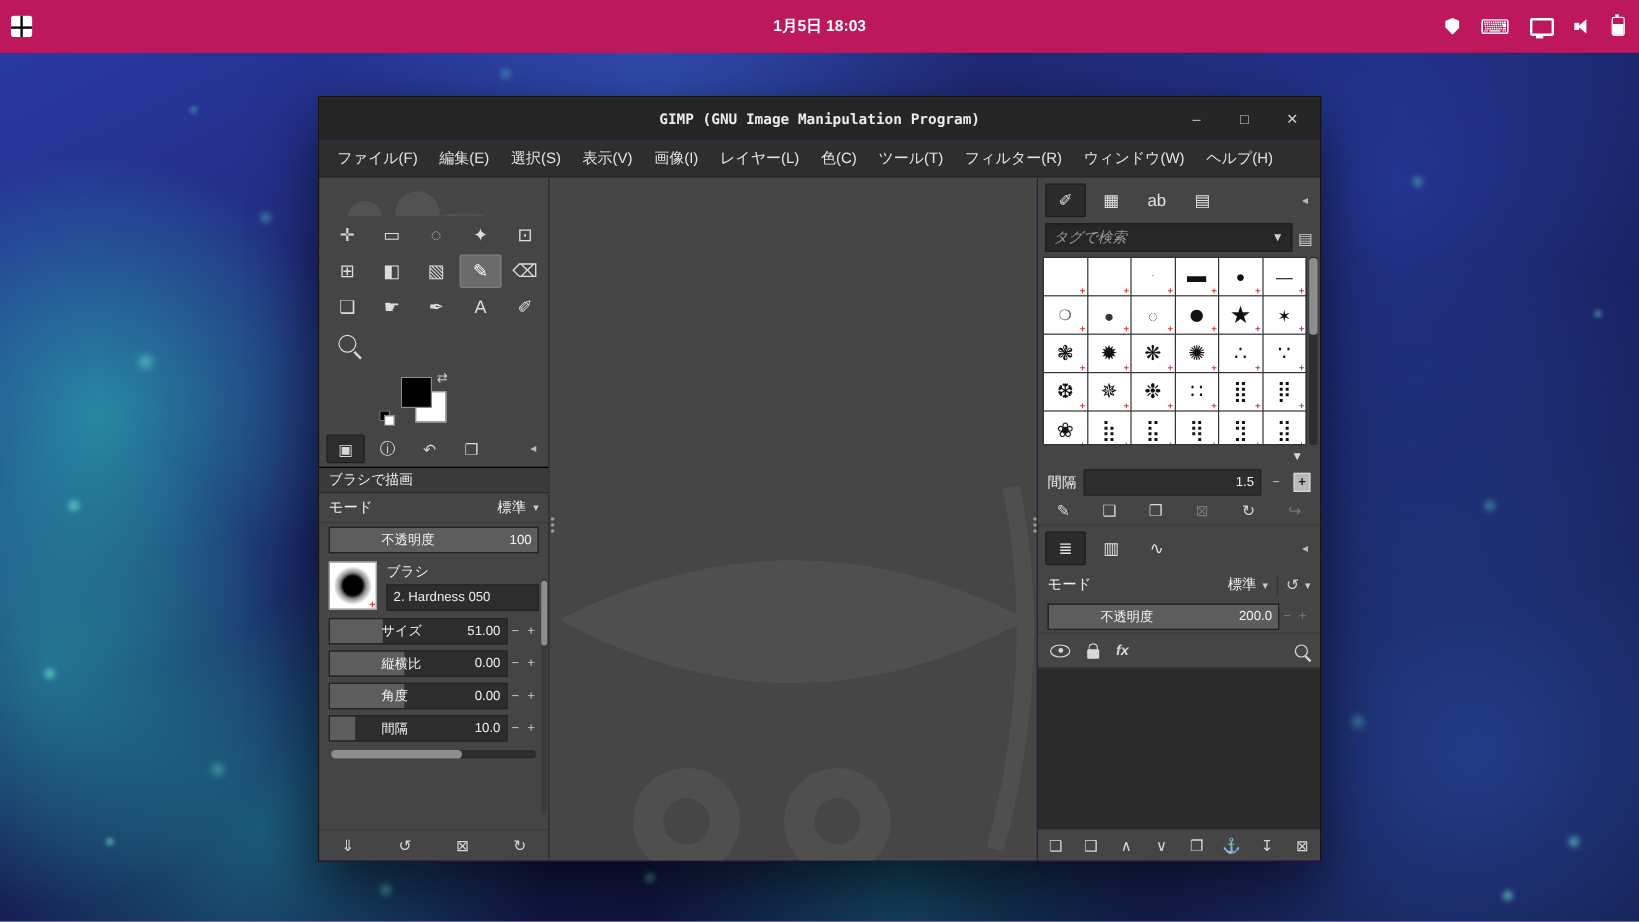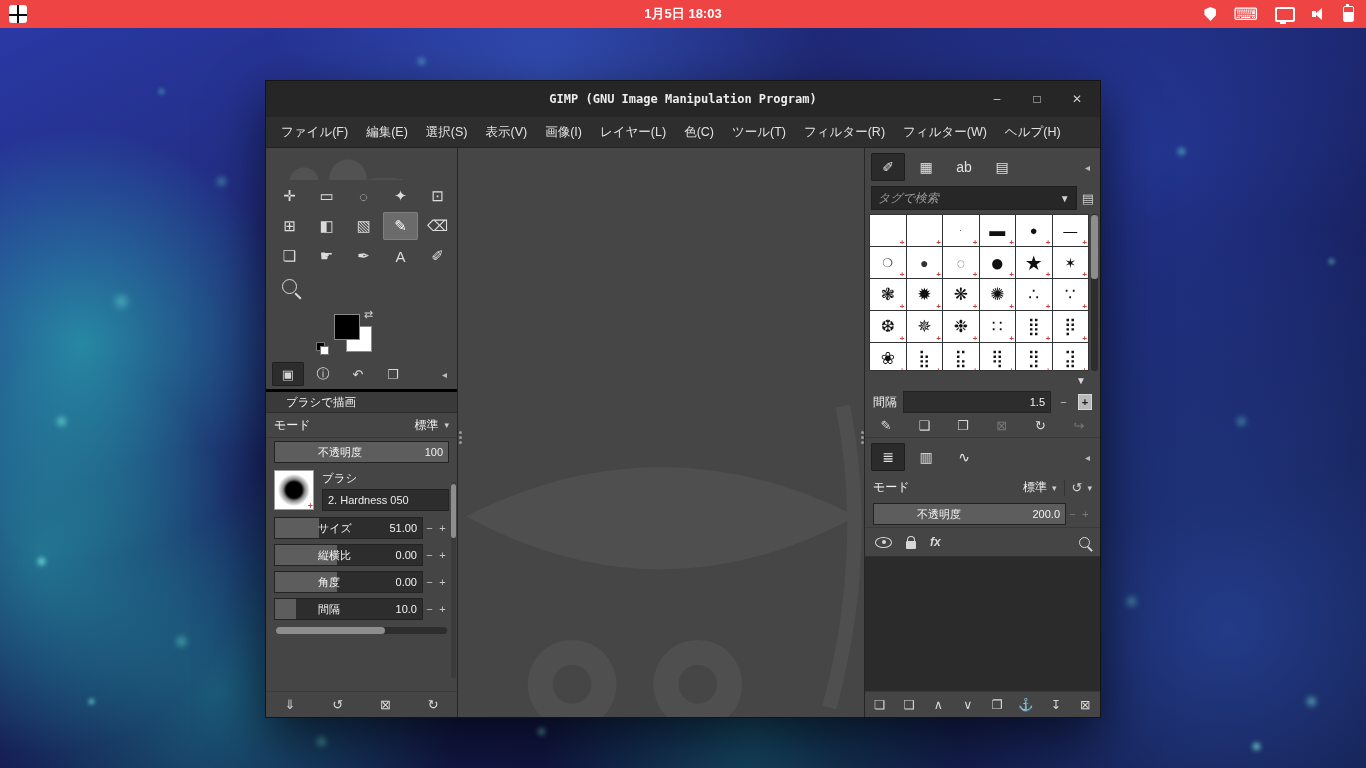--- a/index.html
+++ b/index.html
@@ -22,21 +22,21 @@
     box-shadow: 60px 420px 6px 2px rgba(130,255,230,.85), 120px 300px 8px 3px rgba(120,250,225,.7),
       40px 560px 5px 2px rgba(130,255,230,.8), 180px 640px 7px 2px rgba(120,250,225,.75),
       90px 700px 4px 1px rgba(130,255,230,.8), 220px 180px 6px 2px rgba(110,240,220,.6),
       320px 740px 6px 2px rgba(120,250,225,.7), 540px 730px 5px 2px rgba(120,250,225,.6),
       1130px 600px 7px 2px rgba(120,250,225,.7), 1240px 420px 6px 2px rgba(110,240,220,.6),
       1310px 700px 6px 2px rgba(130,255,230,.8), 1180px 150px 5px 2px rgba(110,240,220,.55),
       1330px 260px 4px 1px rgba(130,255,230,.6), 160px 90px 4px 1px rgba(120,250,225,.5),
       420px 60px 5px 2px rgba(110,240,220,.45), 1255px 745px 5px 2px rgba(130,255,230,.75);}
 
   
-  .topbar{position:absolute;top:0;left:0;right:0;height:28px;background:#ef4444;color:#fff;
+  .topbar{position:absolute;top:0;left:0;right:0;height:44px;background:#be185d;color:#fff;
     display:flex;align-items:center;z-index:50;justify-content:center;}
   .launcher{width:18px;height:18px;margin-left:9px;border-radius:3px;background:
      linear-gradient(#0a0a0a,#0a0a0a) 50% 0/2px 100% no-repeat,
      linear-gradient(#0a0a0a,#0a0a0a) 0 55%/100% 2px no-repeat,#fff;cursor:pointer;}
   .clock{position:absolute;left:50%;transform:translateX(-50%);font-weight:bold;font-size:13px;}
   .status{margin-left:auto;display:flex;align-items:center;gap:17px;margin-right:12px;}
   .icon-shield{width:12px;height:14px;background:#fff;
     clip-path:polygon(50% 0,100% 18%,100% 55%,50% 100%,0 55%,0 18%);}
   .icon-kbd{font-size:17px;line-height:1;color:#fff;}
   .icon-monitor{width:16px;height:11px;border:2px solid #fff;border-radius:2px;position:relative;}
@@ -87,21 +87,21 @@
   .mini-colors .mb{left:0;top:0;background:#000;}
   .mini-colors .mw{left:4px;top:4px;background:#fff;}
 
   .dialog-tabs{display:flex;align-items:center;gap:3px;padding:4px 6px 3px;flex:none;}
   .dtab{width:32px;height:24px;display:flex;align-items:center;justify-content:center;color:#d8d8d8;
     font-size:13px;cursor:pointer;border-radius:2px;}
   .dtab.active{background:#2d2d2d;box-shadow:inset 0 0 0 1px #1f1f1f;}
   .dock-toggle{margin-left:auto;color:#bbb;font-size:10px;cursor:pointer;padding:2px 4px;}
 
   .panel-header{height:20px;line-height:20px;background:#3a3a3a;color:#f2f2f2;font-size:11.5px;
-    padding-left:20px;flex:none;border-top:3px solid #000000;border-bottom:1px solid #2c2c2c;}
+    padding-left:8px;flex:none;border-top:1px solid #000000;border-bottom:1px solid #2c2c2c;}
 
   .opt-mode-row{height:24px;display:flex;align-items:center;padding:0 8px;flex:none;
     border-bottom:1px solid #3a3a3a;color:#f0f0f0;font-size:12px;cursor:pointer;}
   .opt-mode-row .mode-value{margin-left:auto;}
   .opt-mode-row .arrow{margin-left:6px;font-size:9px;color:#ccc;}
 
   .spinscale{display:flex;align-items:center;margin:3px 8px 2px;flex:none;}
   .ss-bar{position:relative;flex:1;height:20px;background:#2d2d2d;border:1px solid #232323;
     overflow:hidden;cursor:pointer;}
   .ss-fill{position:absolute;left:0;top:0;bottom:0;background:#5d5d5d;}
@@ -243,21 +243,21 @@
     <div class="menubar">
       <span class="menu-item">ファイル(F)</span>
       <span class="menu-item">編集(E)</span>
       <span class="menu-item">選択(S)</span>
       <span class="menu-item">表示(V)</span>
       <span class="menu-item">画像(I)</span>
       <span class="menu-item">レイヤー(L)</span>
       <span class="menu-item">色(C)</span>
       <span class="menu-item">ツール(T)</span>
       <span class="menu-item">フィルター(R)</span>
-      <span class="menu-item">フィルター(W)</span>
+      <span class="menu-item">ウィンドウ(W)</span>
       <span class="menu-item">ヘルプ(H)</span>
     </div>
 
     <div class="window-body">
 
       <div class="toolbox">
         <div class="wilber-ghost"></div>
 
         <div class="tool-grid">
           <span class="tool">✛</span>

